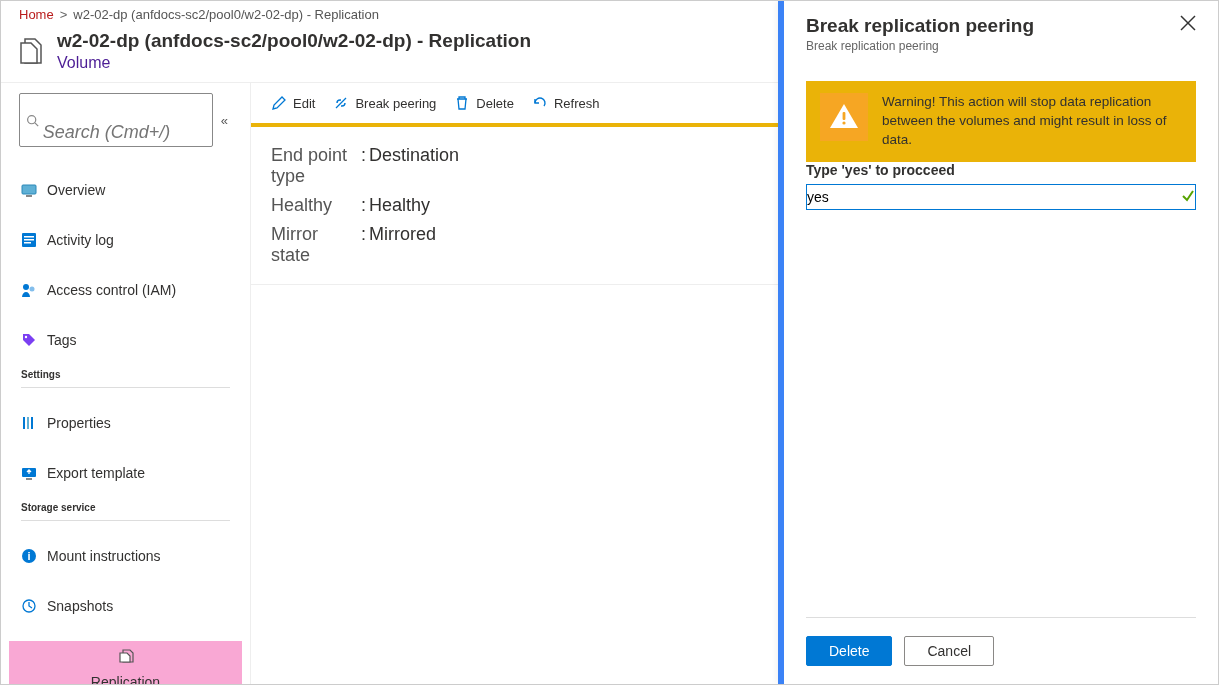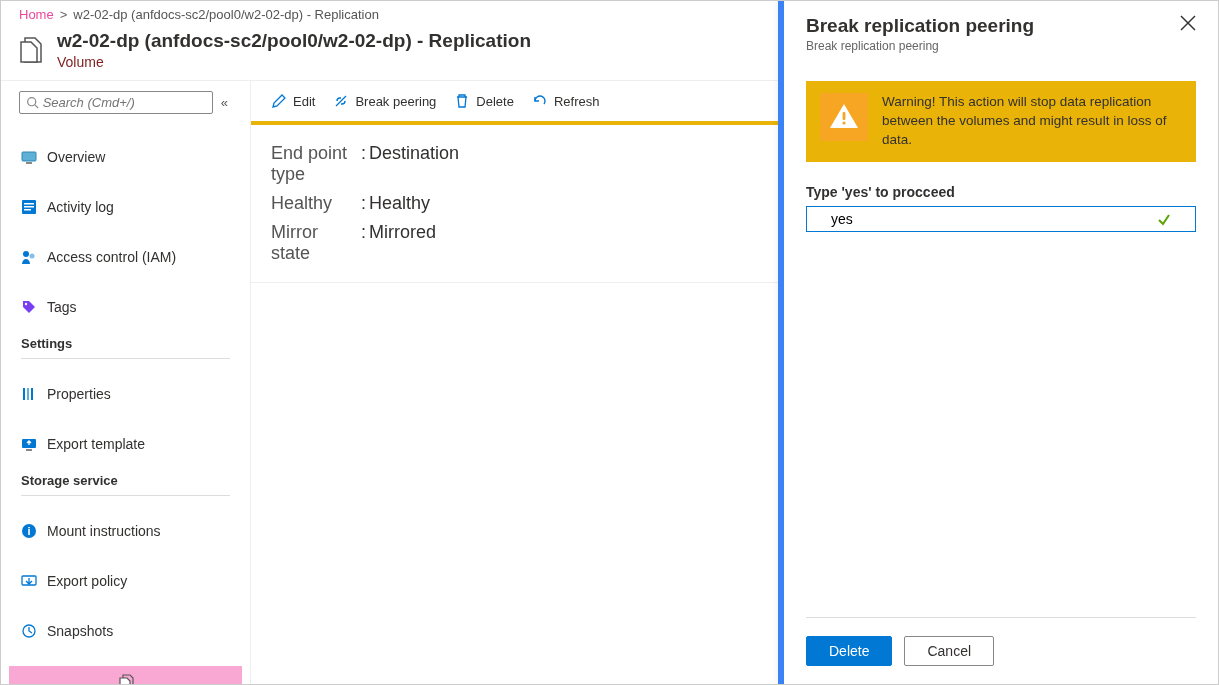--- a/index.html
+++ b/index.html
@@ -1,37 +1,37 @@
 <!DOCTYPE html>
 <html><head>
 <meta charset="utf-8">
 <style>
   * { box-sizing: border-box; margin: 0; padding: 0; }
   body { font-family: "Segoe UI", -apple-system, sans-serif; font-size: 13px; color: #323130; background: #fff; width: 1219px; height: 685px; overflow: hidden; border: 1px solid #ccc; position: relative; }
   
   .breadcrumb { padding: 6px 18px 4px; font-size: 13px; display: flex; align-items: center; gap: 6px; }
-  .breadcrumb .home { color: #ec4899; }
+  .breadcrumb .home { color: #b91c1c; }
   .breadcrumb .sep { color: #666; }
   .breadcrumb .cur { color: #555; }
   
   .titlebar { padding: 4px 18px 10px; display: flex; align-items: center; gap: 12px; border-bottom: 1px solid #eee;}
   .titlebar .doc-icon { width: 26px; height: 28px; }
   .titlebar h1 { font-size: 19px; font-weight: 600; }
-  .titlebar .sub { font-size: 14px; color: #7f1d1d; margin-top: 2px;}
+  .titlebar .sub { font-size: 16px; color: #4c1d95; margin-top: 2px;}
   
   .body-wrap { display: flex; height: calc(100% - 68px); }
   
   .sidebar { width: 250px; border-right: 1px solid #eee; padding: 10px 8px; position: relative;}
   .search-row { display: flex; align-items: center; gap: 4px; padding: 0 10px 8px;}
   .search-box { flex: 1; border: 1px solid #888; border-radius: 2px; display: flex; align-items: center; padding: 3px 6px; }
-  .search-box input { border: none; outline: none; font-size: 13px; width: 100%; color: #4d7c0f; font-style: italic;}
+  .search-box input { border: none; outline: none; font-size: 18px; width: 100%; color: #4d7c0f; font-style: italic; margin-top: 25px;}
   .collapse-chev { color: #555; font-size: 13px; padding: 4px; cursor: pointer;}
   
   .nav-section { margin-top: 6px; }
-  .nav-header { font-weight: 600; font-size: 13px; padding: 8px 12px 4px; }
+  .nav-header { font-weight: 600; font-size: 10px; padding: 8px 12px 4px; }
   .nav-divider { border-top: 1px solid #ddd; margin: 3px 12px 0; }
   .nav-item { display: flex; align-items: center; gap: 10px; padding: 7px 12px; cursor: pointer; font-size: 14px; color: #323130; margin-top: 20px;}
   .nav-item.active { background: #f9a8d4; flex-direction: column; }
   .nav-item .ic { width: 16px; height: 16px; display: flex; align-items: center; justify-content: center; }
   
   .content { flex: 1; padding: 0; position: relative;}
   .cmdbar { display: flex; align-items: flex-end; gap: 18px; padding: 12px 20px; border-bottom: 4px solid #eab308;}
   .cmd { display: flex; align-items: center; gap: 6px; cursor: pointer; color: #323130;}
   .cmd .ic { color: #0078d4; }
   
@@ -45,22 +45,22 @@
   
   
   .panel { position: absolute; top: 0; right: 0; width: 440px; height: 100%; background: #fff; border-left: 6px solid #3b82f6; box-shadow: -2px 0 6px rgba(0,0,0,0.05); padding: 14px 22px 18px; display: flex; flex-direction: column;}
   .panel-head { display: flex; justify-content: space-between; align-items: flex-start;}
   .panel-head h2 { font-size: 19px; font-weight: 600; }
   .panel-sub { font-size: 12px; color: #666; margin-top: 2px;}
   .close-x { font-size: 18px; cursor: pointer; }
   .warning-box { background: #eab308; display: flex; gap: 14px; padding: 12px 14px; margin-top: 28px; align-items: flex-start;}
   .warn-text { font-size: 13.5px; line-height: 1.4;}
   .warn-icon { width: 48px; height: 48px; background: #f6a623; display:flex; align-items:center; justify-content:center; flex-shrink:0;}
-  .field-label { margin-top: 22px; font-size: 14px; font-weight: 600;}
-  .confirm-input { margin-top: 6px; border: 1.5px solid #0078d4; display: flex; align-items: flex-end; padding: 4px 24px; }
+  .field-label { font-size: 14px; font-weight: 600;}
+  .confirm-input { margin-top: 6px; border: 1.5px solid #0078d4; display: flex; align-items: flex-start; padding: 4px 0; }
   .confirm-input input { flex: 1; border: none; outline: none; font-size: 14px; }
   .check { color: #57a300; font-weight: bold; }
   .panel-spacer { flex: 1; }
   .panel-divider { border-top: 1px solid #ddd; margin-bottom: 18px;}
   .panel-buttons { display: flex; gap: 12px; }
   .btn { padding: 6px 22px; font-size: 14px; border-radius: 2px; cursor: pointer;}
   .btn-primary { background: #0078d4; color: #fff; border: 1px solid #0078d4;}
   .btn-secondary { background: #fff; border: 1px solid #8a8886; color: #323130;}
   
   svg { display: block; }
@@ -176,29 +176,20 @@
             <svg width="16" height="16">
               <circle cx="8" cy="8" r="7" fill="#0078d4"></circle>
               <text x="8" y="12" text-anchor="middle" fill="#fff" font-size="11" font-weight="bold">i</text>
             </svg>
           </span>
         <span>Mount instructions</span>
       </div>
       <div class="nav-item">
         <span class="ic">
             <svg width="16" height="16">
-              <rect x="1" y="3" width="14" height="9" rx="1" fill="none" stroke="#0078d4" stroke-width="1.3"></rect>
-              <path d="M8 5v5M5 8l3 3 3-3" stroke="#0078d4" stroke-width="1.3" fill="none"></path>
-            </svg>
-          </span>
-        <span>Export policy</span>
-      </div>
-      <div class="nav-item">
-        <span class="ic">
-            <svg width="16" height="16">
               <circle cx="8" cy="8" r="6" fill="none" stroke="#0078d4" stroke-width="1.3"></circle>
               <path d="M8 4v4l3 2" stroke="#0078d4" stroke-width="1.3" fill="none"></path>
             </svg>
           </span>
         <span>Snapshots</span>
       </div>
       <div class="nav-item active">
         <span class="ic">
             <svg width="16" height="16">
               <path d="M5 2h7l3 3v9H5z" fill="none" stroke="#555" stroke-width="1.2"></path>

